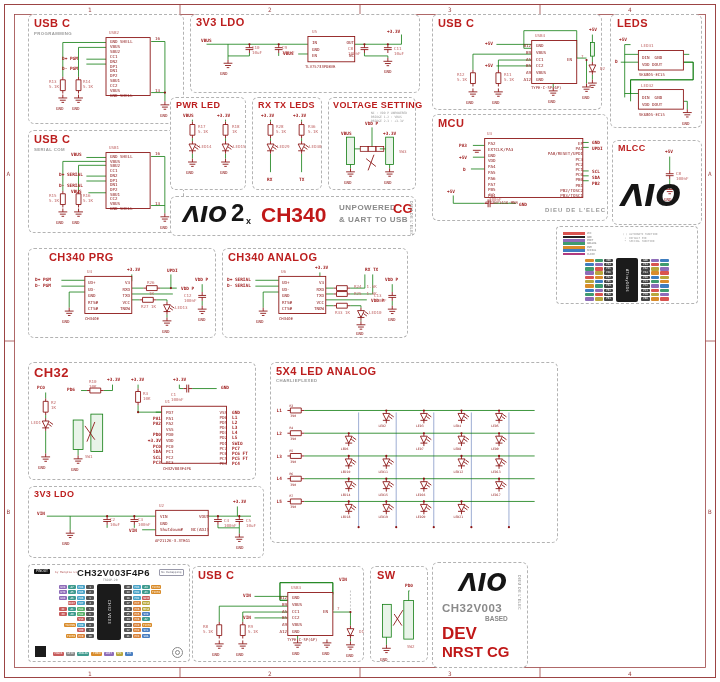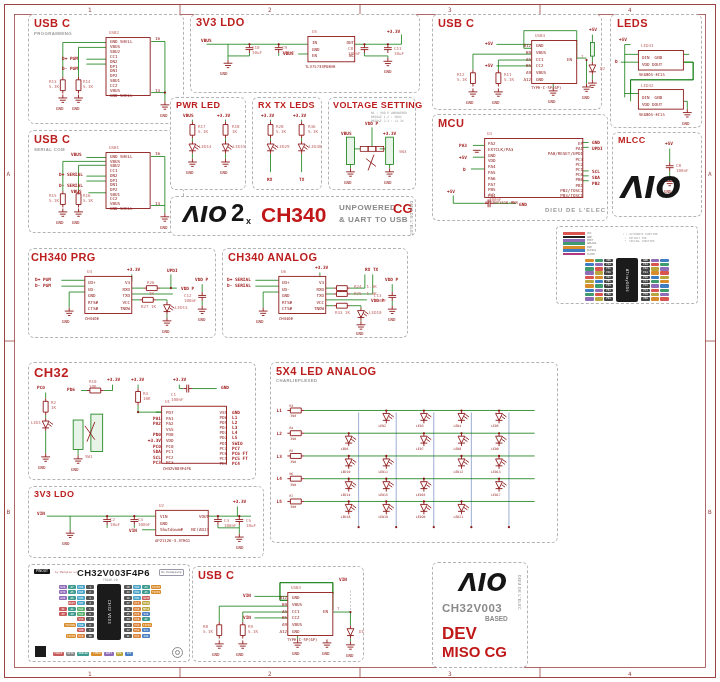--- a/index.html
+++ b/index.html
@@ -392,21 +392,21 @@
     <div class="t n" style="left:159px;top:54px">SCL</div>
     <div class="t n" style="left:159px;top:60px">SDA</div>
     <div class="t n" style="left:159px;top:66px">PB2</div>
     <div class="t n" style="left:14px;top:74px">+5V</div>
     <div class="t rf" style="left:56px;top:78px">C7
 100nF</div>
     <div class="t n" style="left:86px;top:87px">GND</div>
     <div class="t stencil" style="left:112px;top:92px">DIEU DE L'ELEC</div>
   </div>
 
-  <div class="sec" style="left:612px;top:132px;width:90px;height:85px">
+  <div class="sec" style="left:612px;top:140px;width:90px;height:85px">
     <svg class="art" viewBox="0 0 90 85">
       <path class="w" d="M58,16 V30 M58,39 V46"></path>
       <use href="#cv" x="58" y="30"></use>
         <use href="#gnd" x="58" y="46"></use>
     </svg>
     <div class="t ti ti9" style="left:5px;top:3px">MLCC</div>
     <div class="t n" style="left:52px;top:8px">+5V</div>
     <div class="t rf" style="left:63px;top:31px">C8
 100nF</div>
     <div class="t gd" style="left:51px;top:57px">GND</div>
@@ -564,21 +564,21 @@
       <circle class="dot" cx="144" cy="40" r="1.1"></circle>
       <rect class="chip" x="56" y="28" width="48" height="38"></rect>
       <use href="#rh" x="116" y="40"></use>
         <use href="#rh" x="112" y="52"></use>
       <use href="#led" x="140" y="54"></use>
       <use href="#cv" x="176" y="44"></use>
       <use href="#gnd" x="40" y="60"></use>
         <use href="#gnd" x="140" y="70"></use>
         <use href="#gnd" x="176" y="58"></use>
     </svg>
-    <div class="t ti" style="left:2px;top:3px">CH340 PRG</div>
+    <div class="t ti" style="left:20px;top:3px">CH340 PRG</div>
     <div class="t n" style="left:6px;top:28px">D+ PGM</div>
     <div class="t n" style="left:6px;top:34px">D- PGM</div>
     <div class="t rf" style="left:58px;top:21px">U4</div>
     <div class="t" style="left:59px;top:31px;line-height:6.6px">UD+
 UD-
 GND
 RTS#
 CTS#</div>
     <div class="t tr" style="left:76px;top:31px;width:25px;line-height:6.6px">V3
 RXD
@@ -1042,23 +1042,36 @@
     <div class="t rf" style="left:55px;top:58px">R9
 5.1K</div>
     <div class="t rf" style="left:166px;top:63px">D1</div>
     <div class="t gd" style="left:19px;top:86px">GND</div>
     <div class="t gd" style="left:43px;top:86px">GND</div>
     <div class="t gd" style="left:99px;top:85px">GND</div>
     <div class="t gd" style="left:129px;top:85px">GND</div>
     <div class="t gd" style="left:153px;top:87px">GND</div>
   </div>
 
+  <div class="sec" style="left:370px;top:566px;width:58px;height:96px">
+    <svg class="art" viewBox="0 0 58 96">
+      <rect class="gr" x="12" y="38" width="9" height="34"></rect>
+      <rect class="gr" x="34" y="34" width="10" height="40"></rect>
+      <path class="sym" d="M23,60 L33,44 M24,48 l8,12"></path>
+      <path class="w" d="M39,34 V24 M39,24 H40 M16,72 V80"></path>
+      <use href="#gnd" x="16" y="80"></use>
+    </svg>
+    <div class="t ti" style="left:6px;top:3px">SW</div>
+    <div class="t n" style="left:34px;top:16px">PD0</div>
+    <div class="t rf" style="left:36px;top:78px">SW2</div>
+    <div class="t gd" style="left:9px;top:91px">GND</div>
+  </div>
 
   <div class="sec" style="left:432px;top:562px;width:96px;height:106px">
     <div class="t logo" style="left:26px;top:8px;font-size:24px">ΛIO</div>
     <div class="t biggrey" style="left:9px;top:40px;font-size:11.5px;letter-spacing:.5px">CH32V003</div>
     <div class="t biggrey" style="left:52px;top:53px;font-size:6.5px">BASED</div>
     <div class="t bigred" style="left:9px;top:62px;font-size:17px">DEV</div>
-    <div class="t bigred" style="left:9px;top:81px;font-size:15px">MISO CG</div>
+    <div class="t bigred" style="left:9px;top:81px;font-size:15px">NRST CG</div>
     <div class="t vert" style="left:84px;top:12px">DIEU DE L'ELEC</div>
   </div>
 
 </div>
 
 </body></html>

